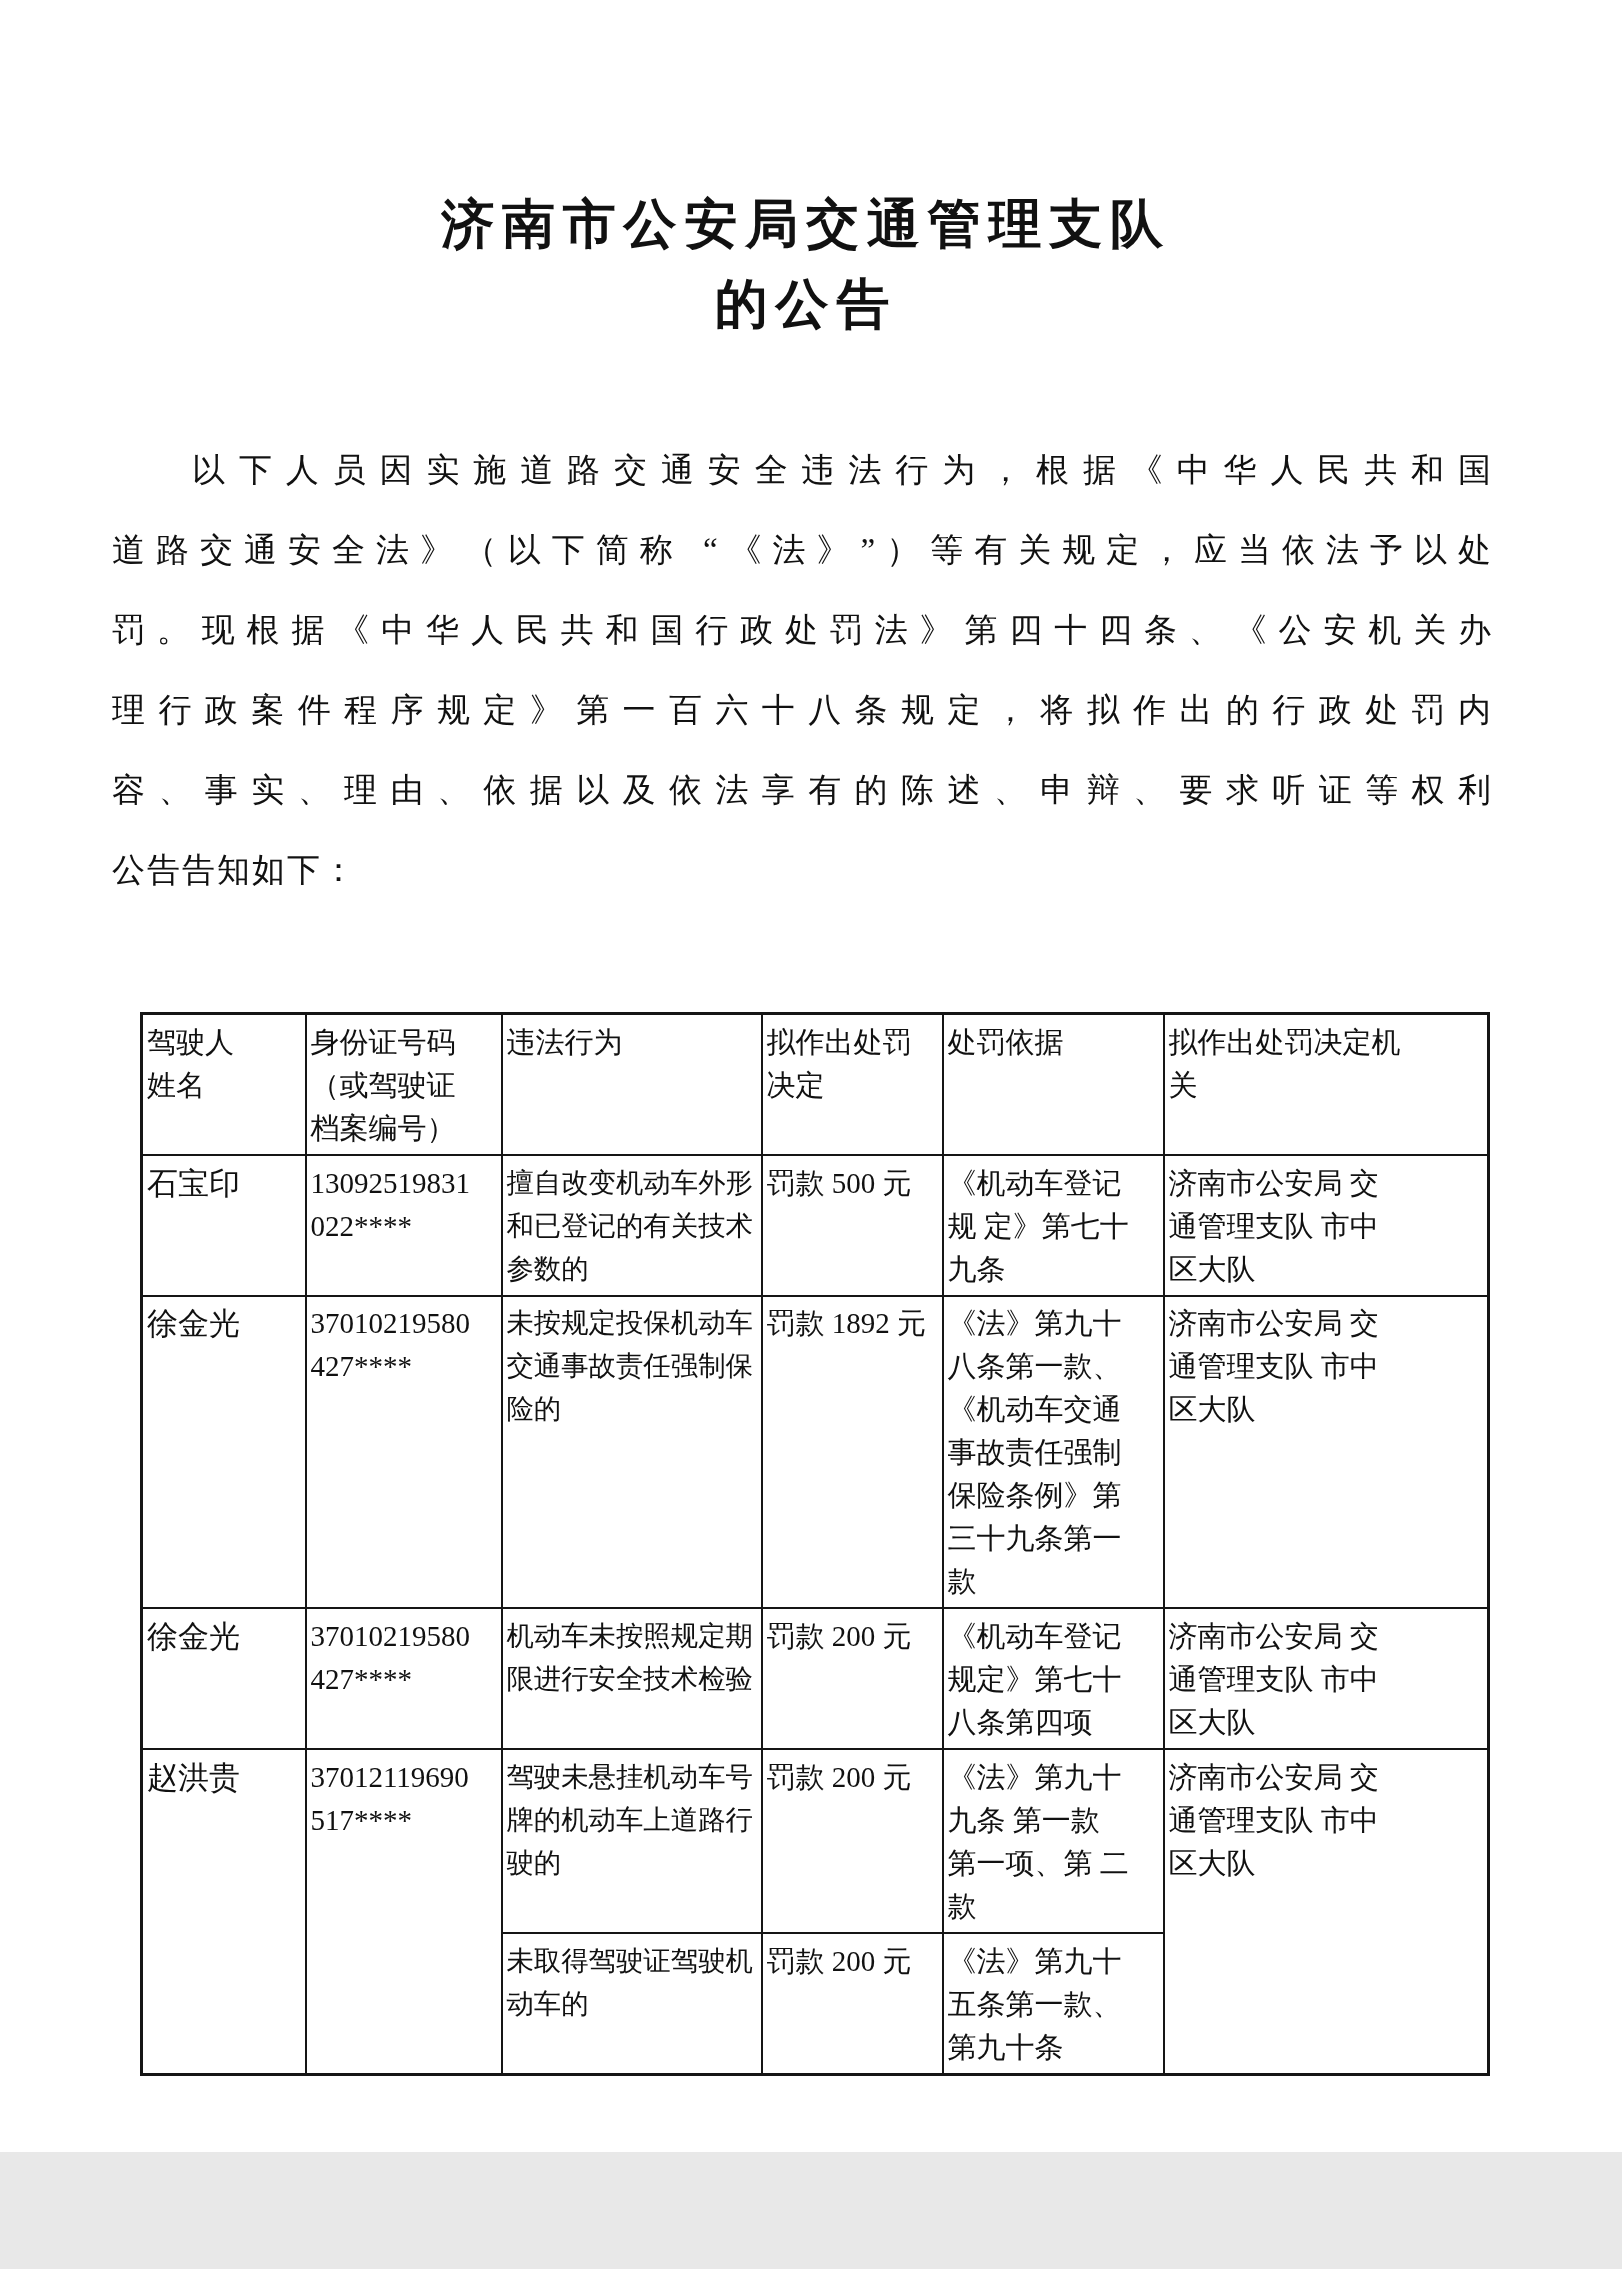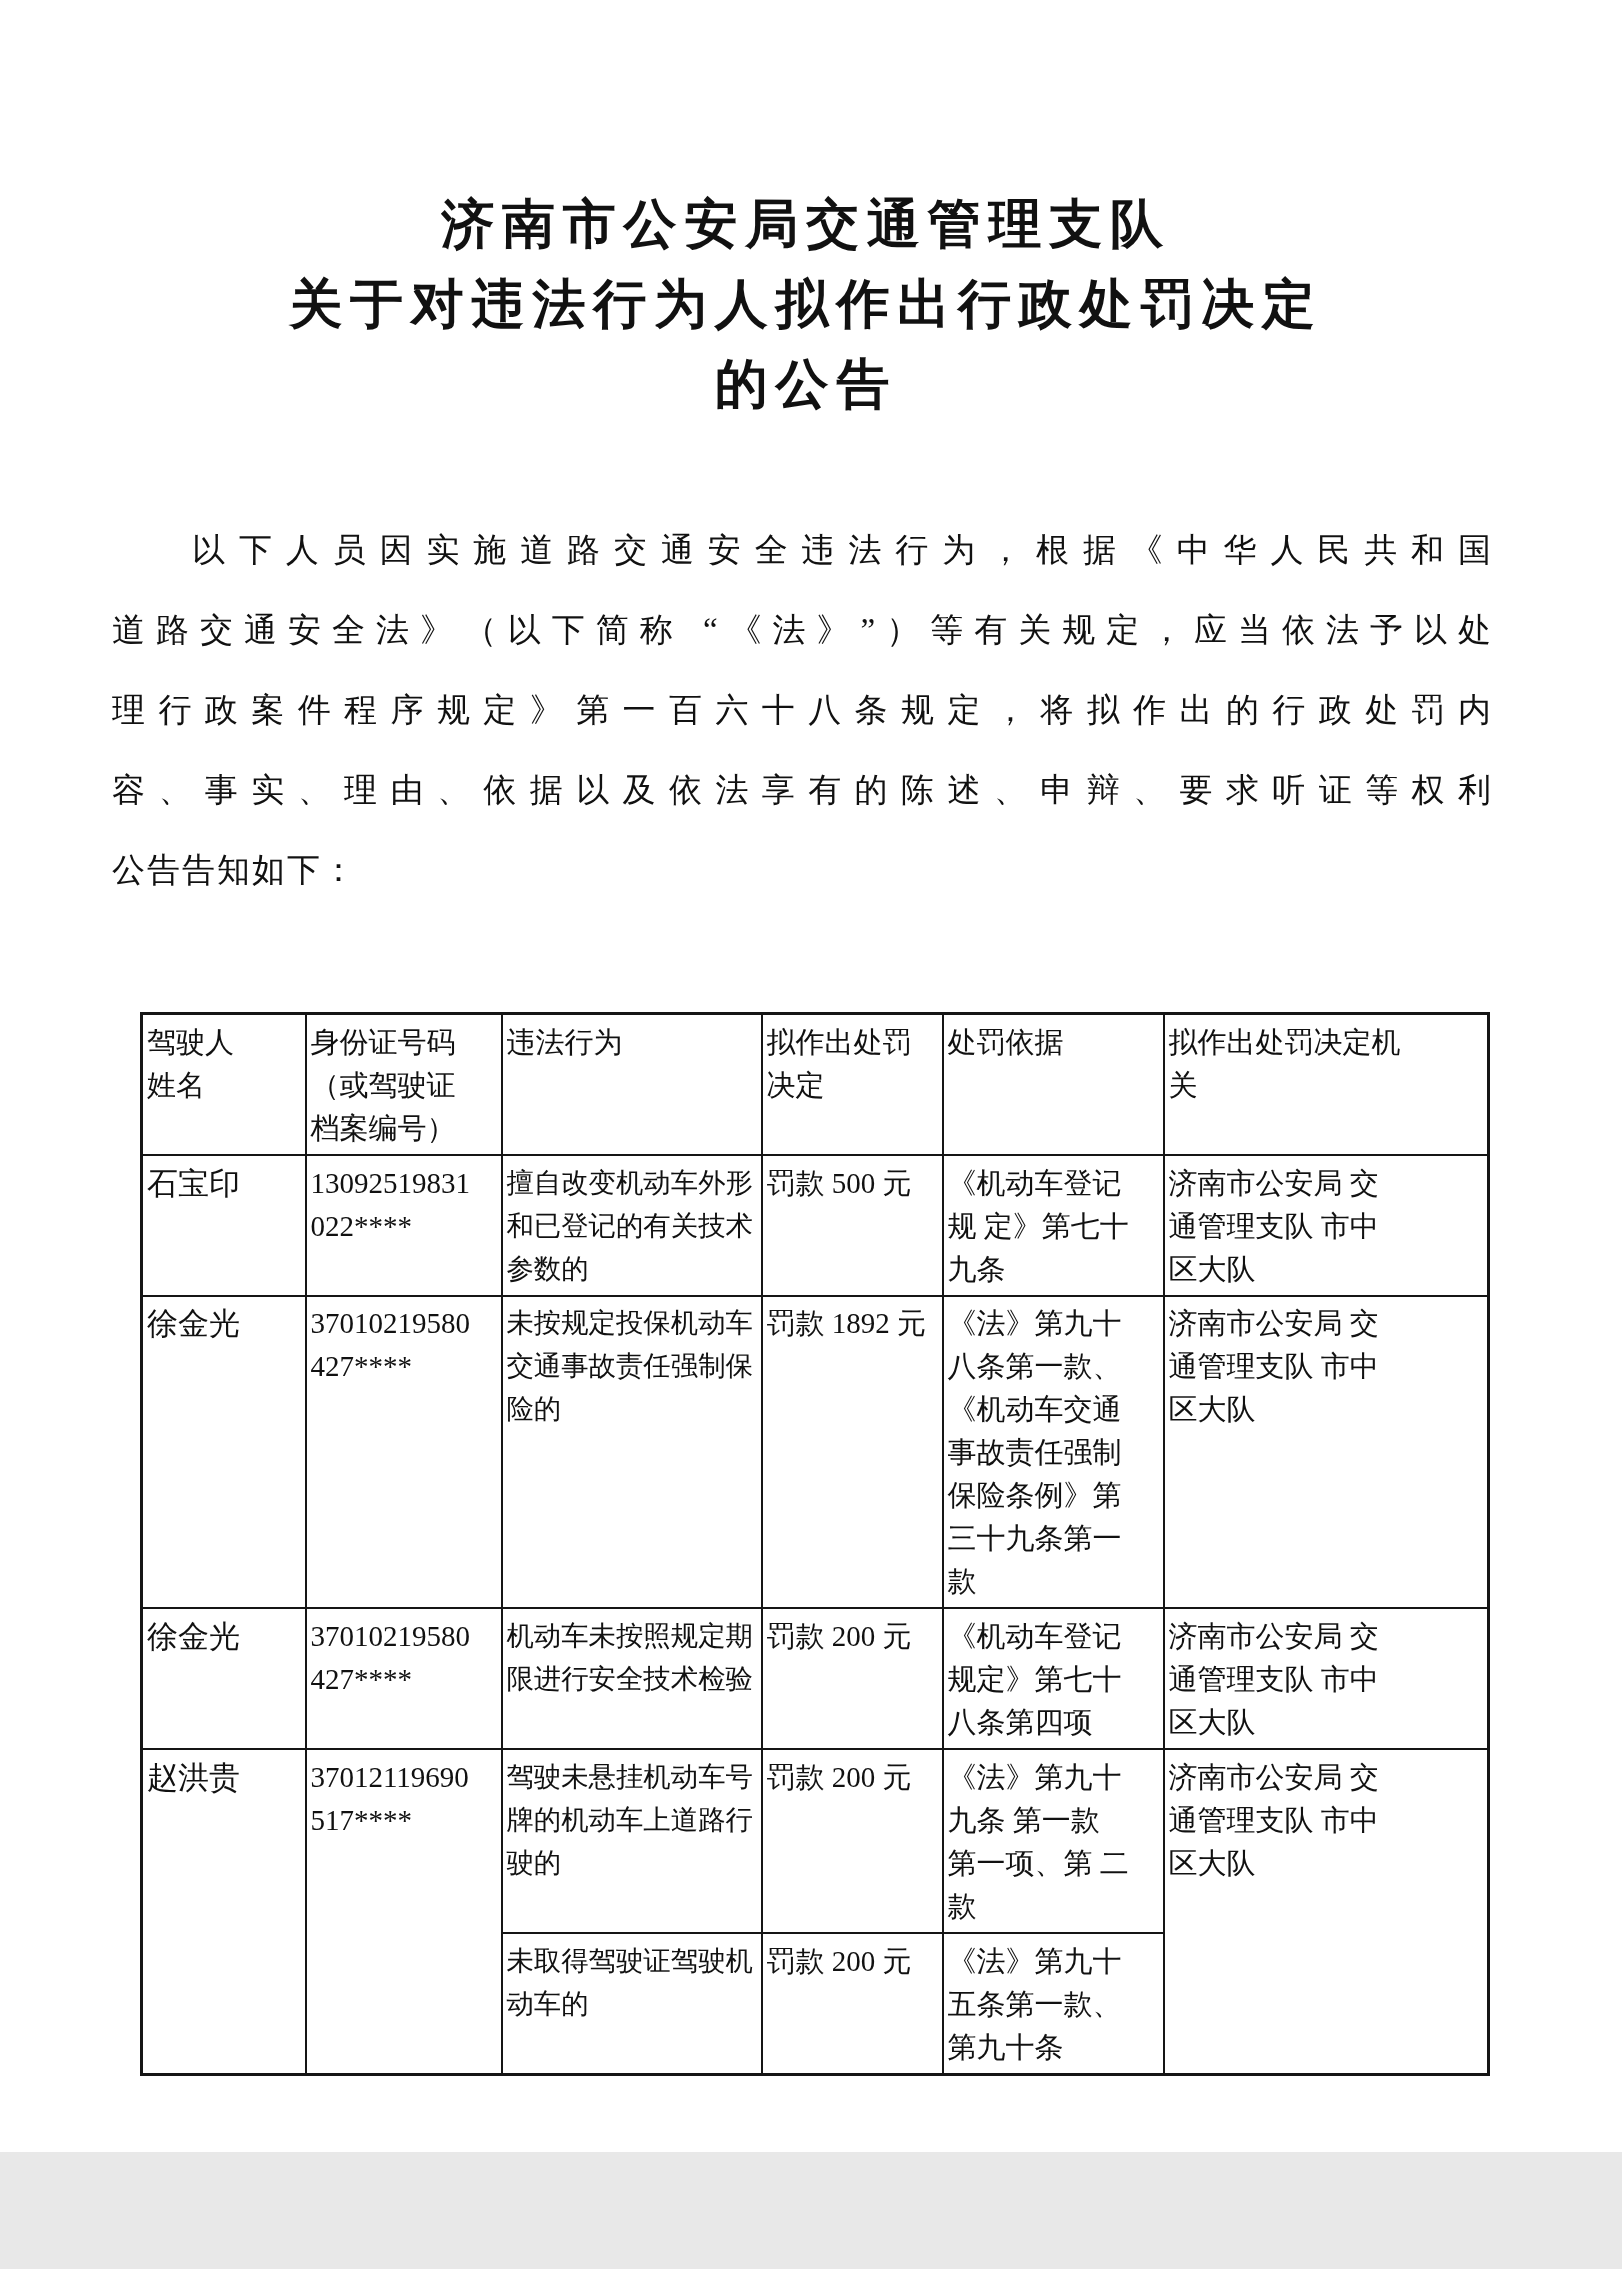--- a/index.html
+++ b/index.html
@@ -65,27 +65,27 @@
   .c-name{ font-size:31px; }
   .v-mid{ vertical-align:middle; }
 </style>
 </head>
 <body>
 
 <div class="page">
 
   <div class="title-block">
     <div class="title-line">济南市公安局交通管理支队</div>
-    <div class="title-line">关于对违法行为人拟作出行政处罚决定</div>
     <div class="title-line">的公告</div>
   </div>
 
   <div class="body-block">
     <div class="body-line first">以下人员因实施道路交通安全违法行为，根据《中华人民共和国</div>
     <div class="body-line">道路交通安全法》（以下简称 “《法》”）等有关规定，应当依法予以处</div>
+    <div class="body-line">罚。现根据《中华人民共和国行政处罚法》第四十四条、《公安机关办</div>
     <div class="body-line">理行政案件程序规定》第一百六十八条规定，将拟作出的行政处罚内</div>
     <div class="body-line">容、事实、理由、依据以及依法享有的陈述、申辩、要求听证等权利</div>
     <div class="body-line last">公告告知如下：</div>
   </div>
 
   <div class="table-wrap">
     <table class="penalty-table">
       <colgroup>
         <col style="width:164px">
         <col style="width:196px">

